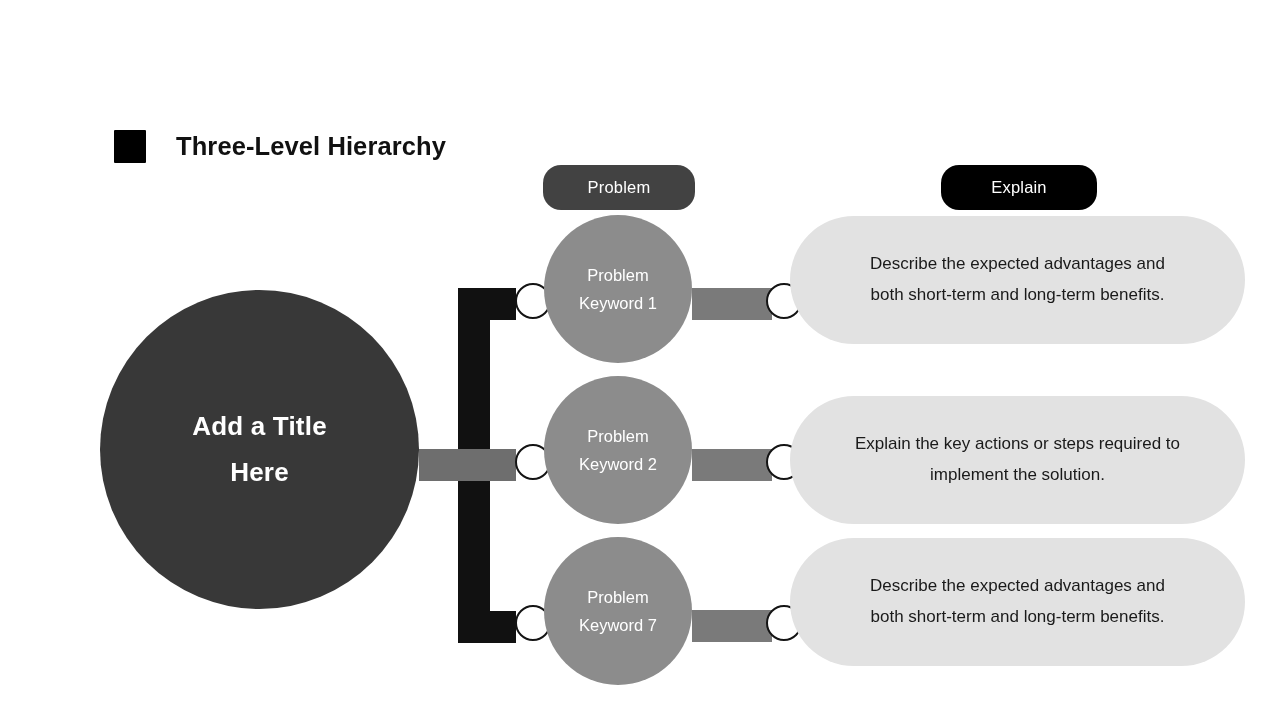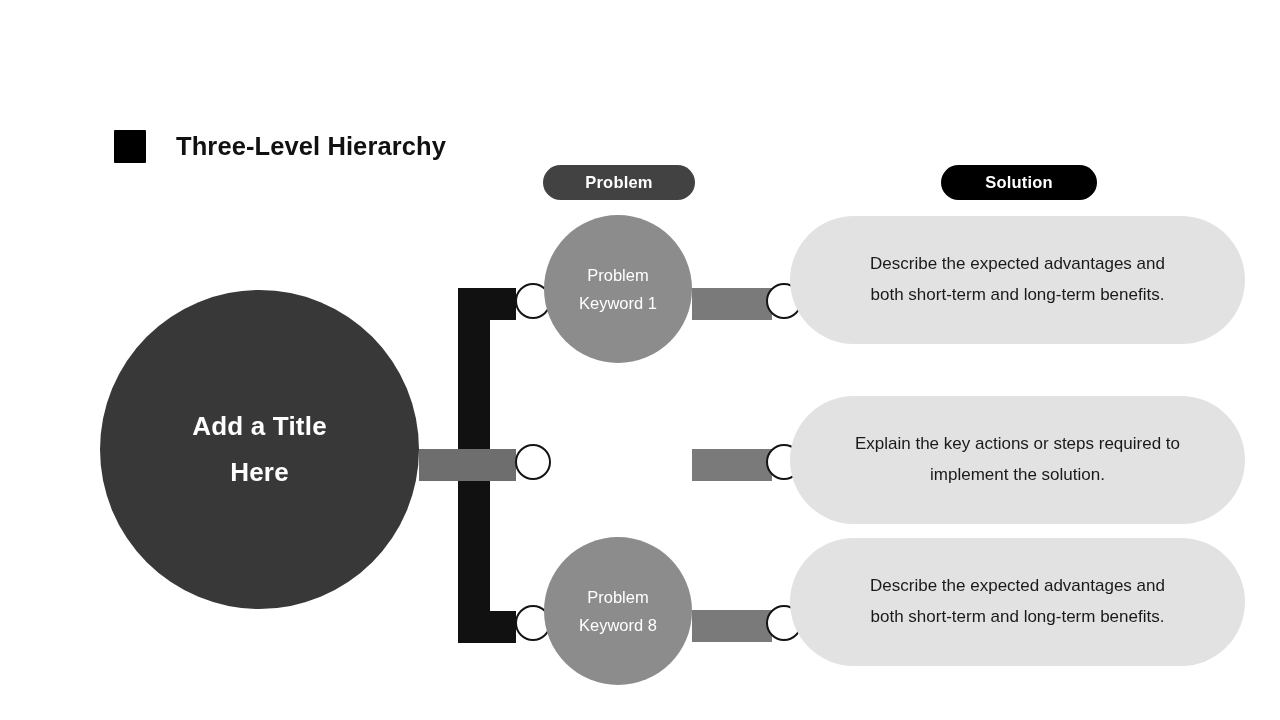--- a/index.html
+++ b/index.html
@@ -41,25 +41,25 @@
     letter-spacing: 0.1px;
     white-space: nowrap;
   }
 
   
   .pill {
     position: absolute;
     display: flex;
     align-items: center;
     justify-content: center;
-    height: 35px;
+    height: 45px;
     border-radius: 18px;
     color: #ffffff;
     font-size: 16.5px;
-    font-weight: 700;
+    font-weight: 400;
     letter-spacing: 0.2px;
   }
   .pill-problem {
     left: 511px;
     top: 133px;
     width: 152px;
     background: #424242;
   }
   .pill-solution {
     left: 909px;
@@ -202,21 +202,21 @@
 
   <div class="title-block">
     <div class="title-accent-bar"></div>
     <div class="slide-title">Three-Level Hierarchy</div>
   </div>
 
   <div class="pill pill-problem">
     <span>Problem</span>
   </div>
   <div class="pill pill-solution">
-    <span>Solution</span>
+    <span>Explain</span>
   </div>
 
   <div class="hub-circle">
     <div class="hub-label">Add a Title Here</div>
   </div>
 
   <div class="bracket-stem"></div>
   <div class="bracket-spine"></div>
   <div class="bracket-arm row1"></div>
   <div class="bracket-arm row2"></div>
@@ -230,22 +230,25 @@
   <div class="link-line row2"></div>
   <div class="link-line row3"></div>
 
   <div class="node-dot dot-right row1"></div>
   <div class="node-dot dot-right row2"></div>
   <div class="node-dot dot-right row3"></div>
 
   <div class="problem-circle row1">
     <div class="problem-label">Problem Keyword 1</div>
   </div>
+  <div class="problem-circle row2">
+    <div class="problem-label">Problem Keyword 2</div>
+  </div>
   <div class="problem-circle row3">
-    <div class="problem-label">Problem Keyword 8</div>
+    <div class="problem-label">Problem Keyword 7</div>
   </div>
 
   <div class="solution-card row1">
     <div class="solution-text">Describe the expected advantages and both short-term and long-term benefits.</div>
   </div>
   <div class="solution-card row2">
     <div class="solution-text">Explain the key actions or steps required to implement the solution.</div>
   </div>
   <div class="solution-card row3">
     <div class="solution-text">Describe the expected advantages and both short-term and long-term benefits.</div>

